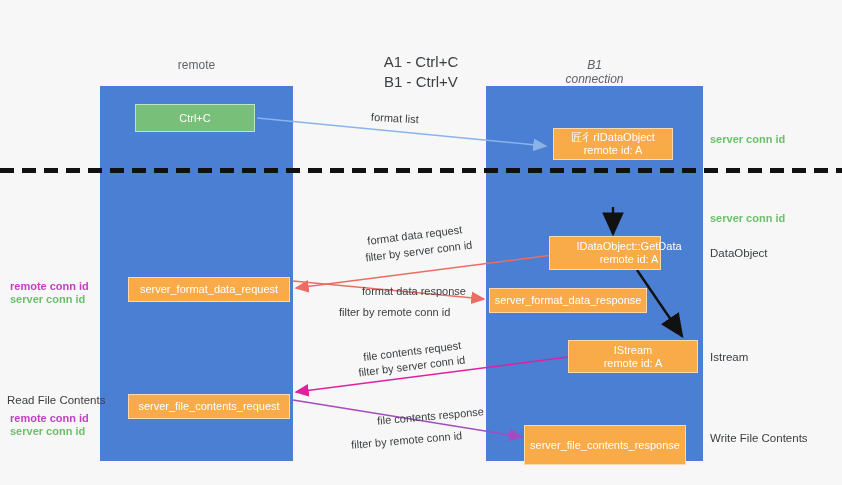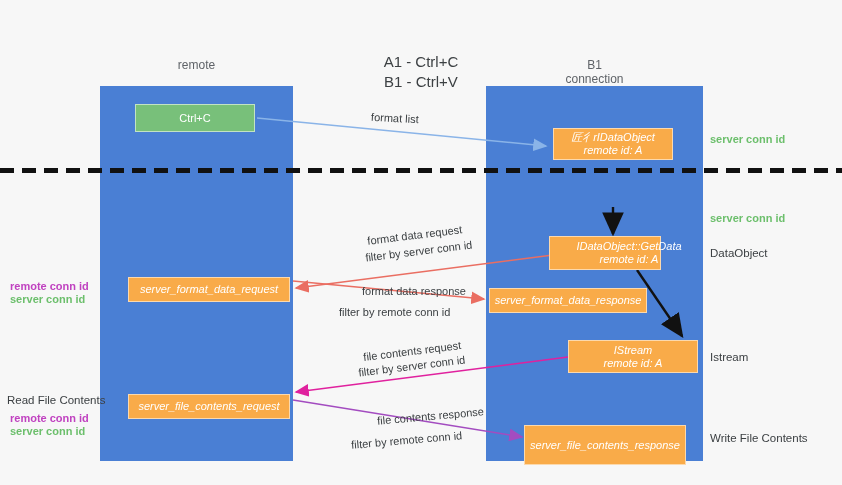--- a/index.html
+++ b/index.html
@@ -57,21 +57,21 @@
     flex-direction: column;
     align-items: center;
     justify-content: center;
     color: #ffffff;
     font-size: 11px;
     line-height: 13px;
     text-align: center;
     border: 1px solid rgba(255,255,255,0.55);
   }
   .box.green { background: #78c07a; }
-  .box.orange { background: #f9ab49; font-style: italic; }
+  .box.orange { background: #f9ab49; }
   .box .l2 { font-size: 11px; }
 
   
   .divider {
     left: 0; width: 842px; top: 168px; height: 5px;
     background-image: repeating-linear-gradient(
       to right, #111111 0 14px, rgba(0,0,0,0) 14px 22px);
   }
 
   
@@ -98,21 +98,21 @@
 <div id="diagram">
 
   <div class="abs title">
     <div>A1 - Ctrl+C</div>
     <div>B1 - Ctrl+V</div>
   </div>
 
   <div class="abs col-head" style="left:100px; top:58px; width:193px;">
     <span class="sub">remote</span>
   </div>
-  <div class="abs col-head" style="left:486px; top:58px; width:217px;">
+  <div class="abs col-head" style="left:486px; top:58px; width:217px;font-style:italic;">
     <span class="name">B1</span>
     <span class="sub">connection</span>
   </div>
 
   <div class="abs lane" id="lane-a1"></div>
   <div class="abs lane" id="lane-b1"></div>
 
   <svg class="overlay">
     <defs>
       <marker id="ah-blue" markerWidth="9" markerHeight="8" refX="8" refY="4" orient="auto">

